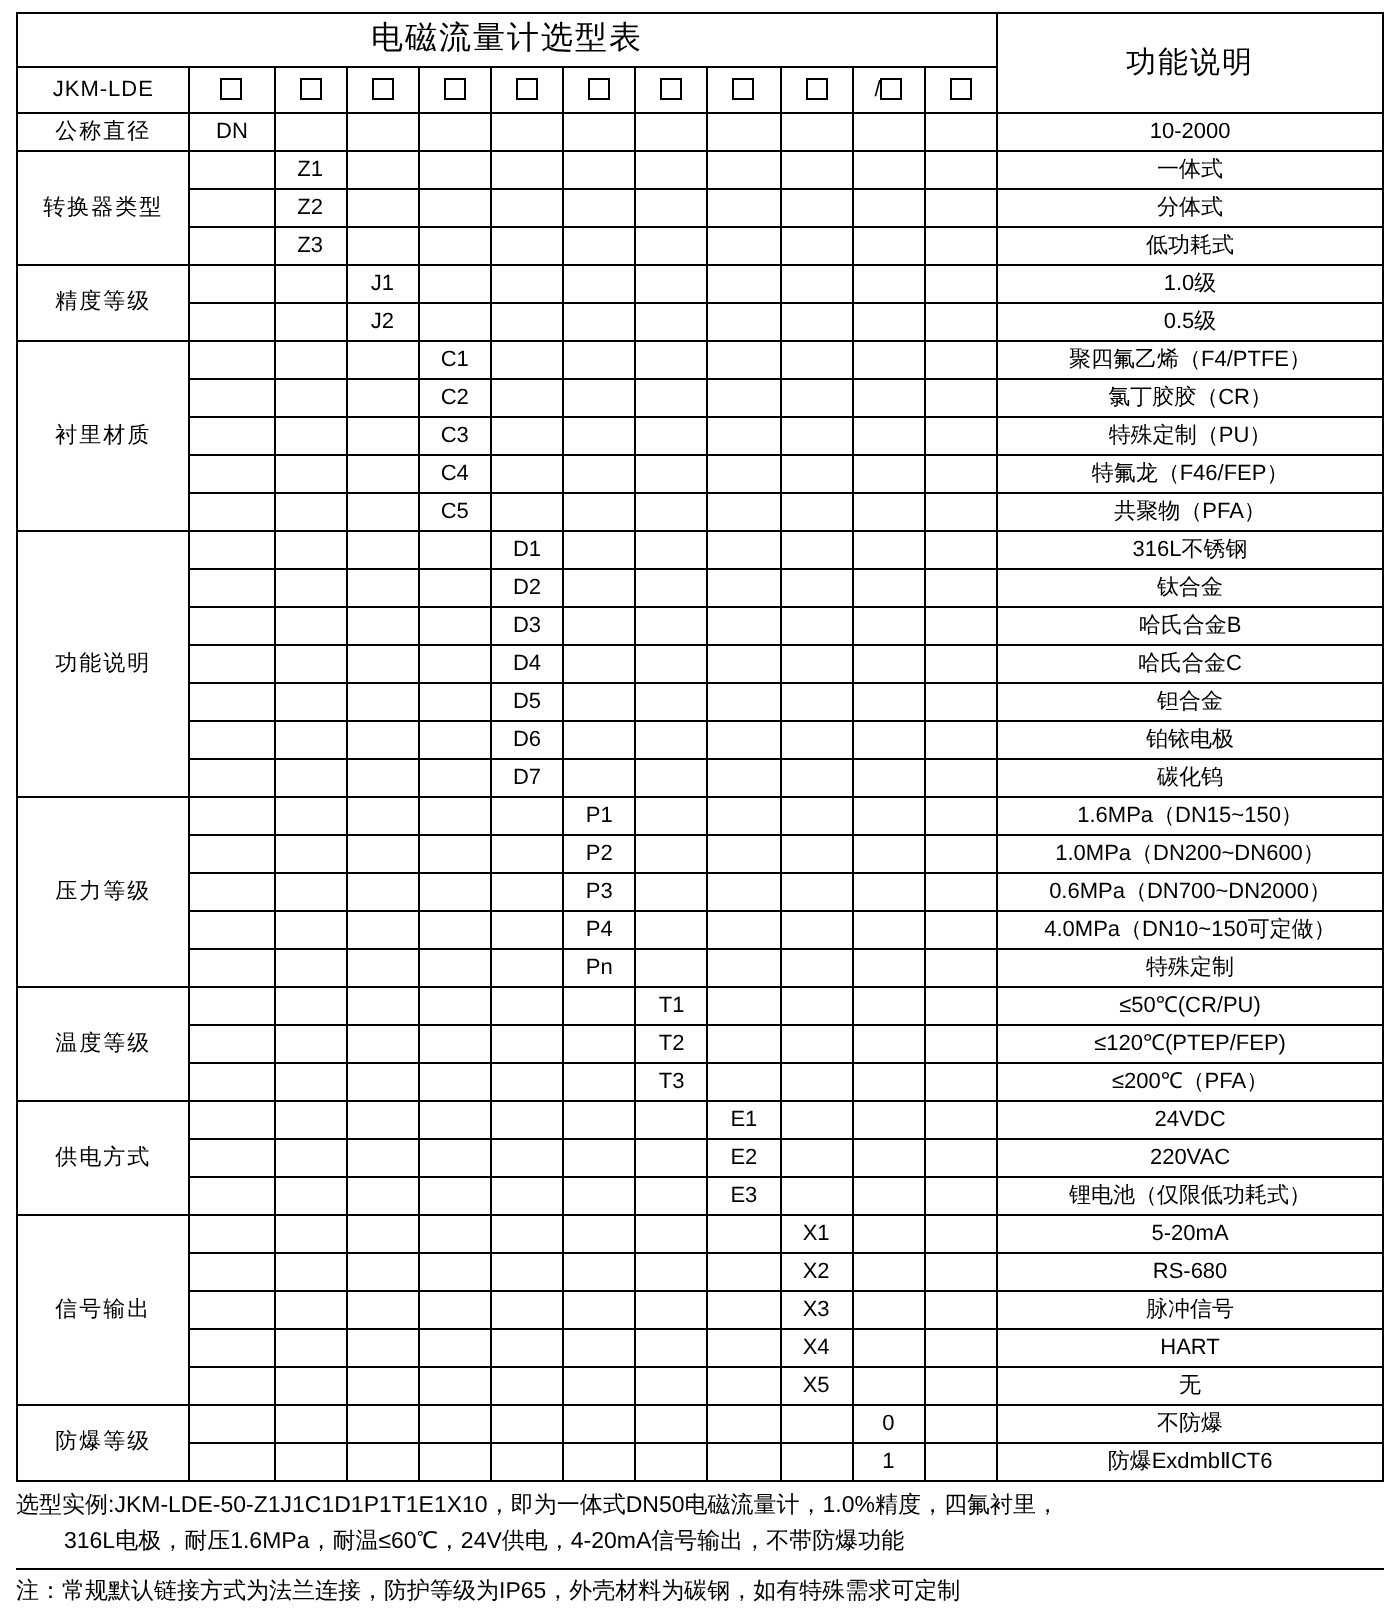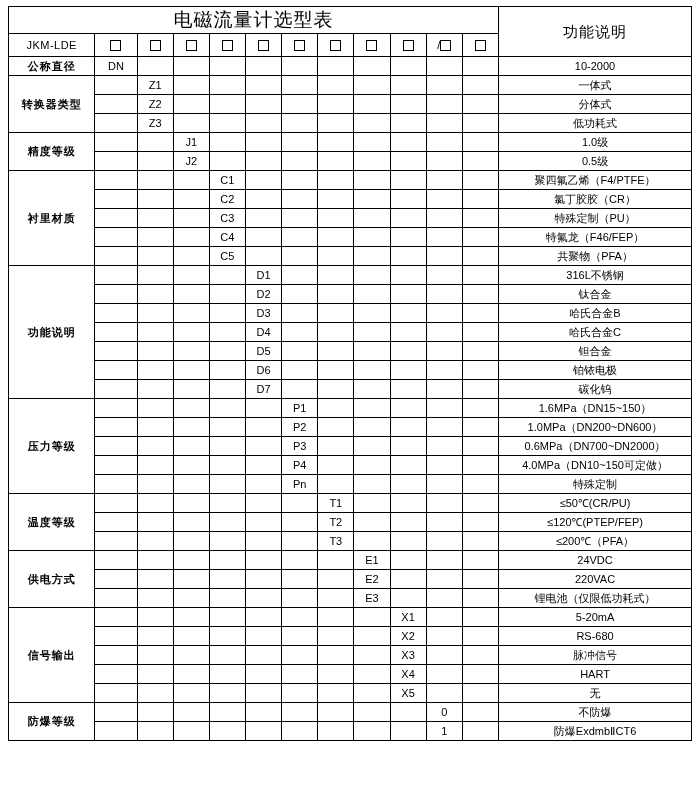--- a/index.html
+++ b/index.html
@@ -34,21 +34,21 @@
     vertical-align: middle;
     padding: 0;
     height: 18px;
     line-height: 1.15;
     overflow: hidden;
     white-space: nowrap;
   }
   td.cat {
     font-size: 13px;
     letter-spacing: 1px;
-    font-weight: bold;
+    font-weight: normal;
   }
   td.title {
     font-size: 13px;
     letter-spacing: 1px;
   }
   td.code {
     font-size: 11px;
   }
   td.desc {
     font-size: 11.5px;
@@ -107,21 +107,21 @@
       <col style="width:36px">
       <col style="width:36px">
       <col style="width:36px">
       <col style="width:36px">
       <col style="width:36px">
       <col style="width:36px">
       <col style="width:192px">
     </colgroup>
     <tbody id="tbody">
         <tr>
-          <td class="title" colspan="12" style="height:26px;font-size:19px;">电磁流量计选型表</td>
+          <td class="title" colspan="12" style="height:26px;font-size:16px;">电磁流量计选型表</td>
           <td class="title" rowspan="2" style="font-size:15px;">功能说明</td>
         </tr>
         <tr>
           <td class="model" style="height:22px;">JKM-LDE</td>
           <td style="height:22px;"><span class="sq"></span></td>
           <td style="height:22px;"><span class="sq"></span></td>
           <td style="height:22px;"><span class="sq"></span></td>
           <td style="height:22px;"><span class="sq"></span></td>
           <td style="height:22px;"><span class="sq"></span></td>
           <td style="height:22px;"><span class="sq"></span></td>
@@ -641,14 +641,20 @@
           <td class="blank"></td>
           <td class="blank"></td>
           <td class="blank"></td>
           <td class="code">1</td>
           <td class="blank"></td>
           <td class="desc">防爆ExdmbⅡCT6</td>
         </tr>
       </tbody>
   </table>
 
+  <div class="notes">
+    <div class="line">选型实例:JKM-LDE-50-Z1J1C1D1P1T1E1X10，即为一体式DN50电磁流量计，1.0%精度，四氟衬里，</div>
+    <div class="line indent">316L电极，耐压1.6MPa，耐温≤60℃，24V供电，4-20mA信号输出，不带防爆功能</div>
+    <hr class="hr">
+    <div class="line">注：常规默认链接方式为法兰连接，防护等级为IP65，外壳材料为碳钢，如有特殊需求可定制</div>
+  </div>
 
 </div>
 
 </body></html>

